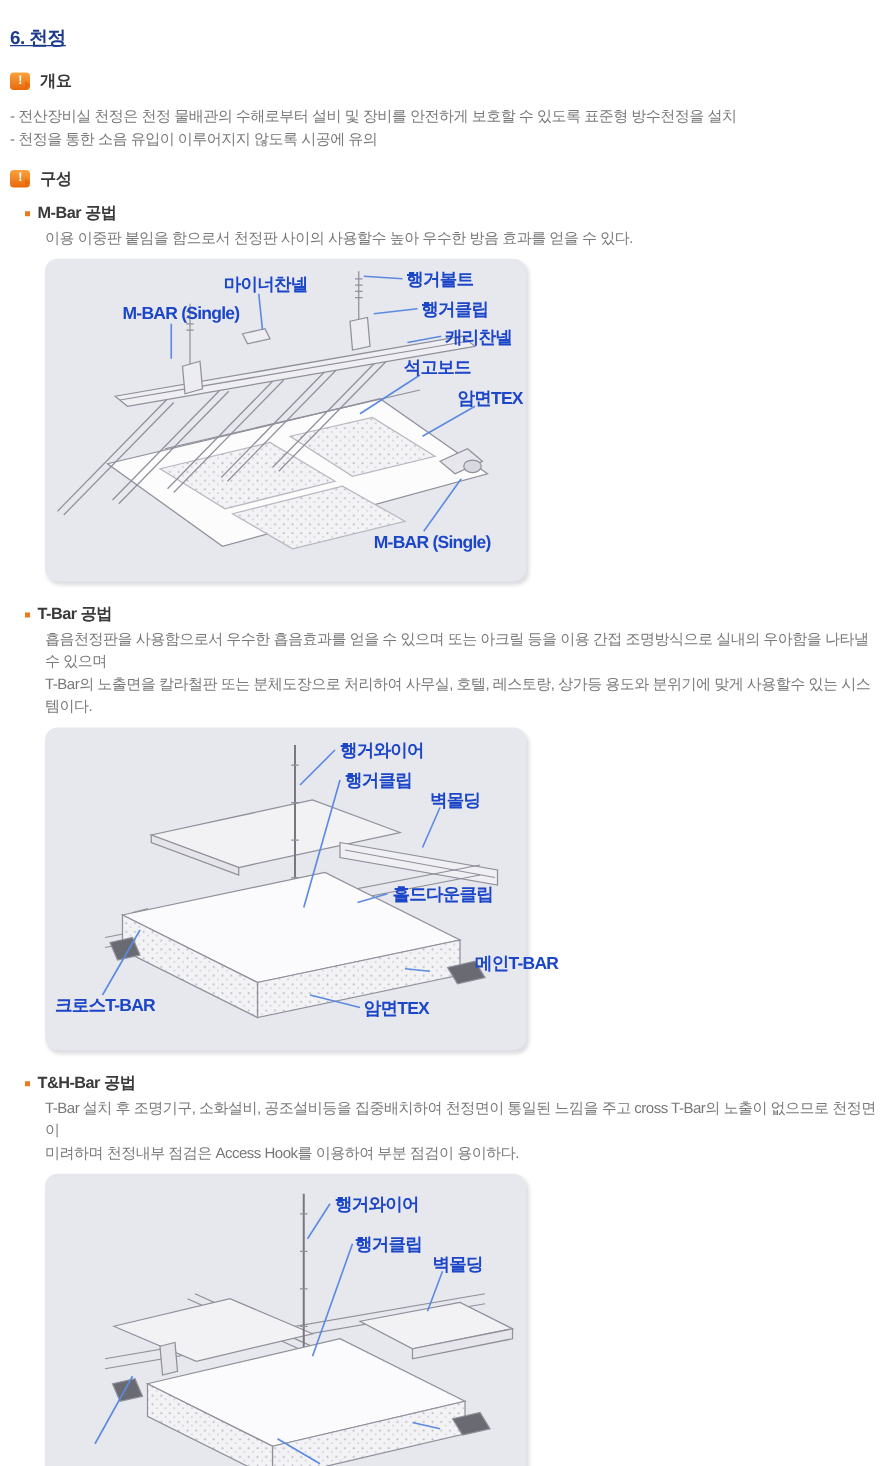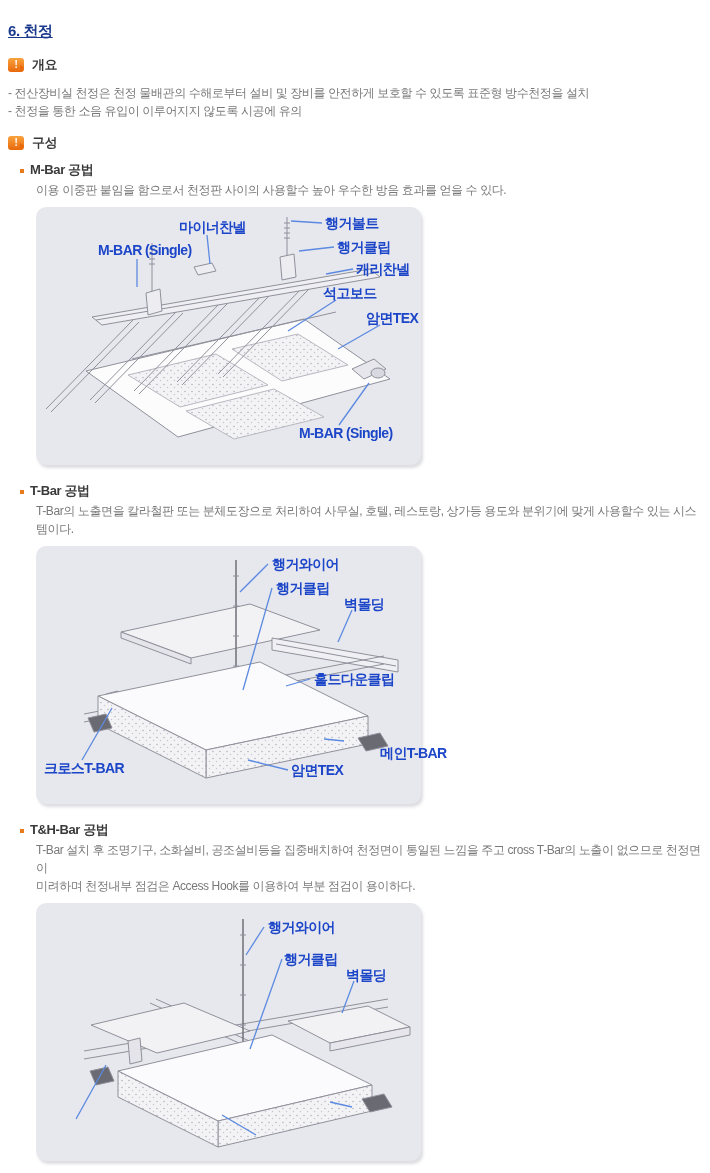--- a/index.html
+++ b/index.html
@@ -173,20 +173,21 @@
       <span class="lbl" style="left:263px; top:220px;">M-BAR (Single)</span>
     </div>
   </div>
 
   <div class="method">
     <div class="method-head">
       <span class="sq-bullet"></span>
       <span>T-Bar 공법</span>
     </div>
     <div class="method-desc">
+      <div class="body-line">흡음천정판을 사용함으로서 우수한 흡음효과를 얻을 수 있으며 또는 아크릴 등을 이용 간접 조명방식으로 실내의 우아함을 나타낼 수 있으며</div>
       <div class="body-line">T-Bar의 노출면을 칼라철판 또는 분체도장으로 처리하여 사무실, 호텔, 레스토랑, 상가등 용도와 분위기에 맞게 사용할수 있는 시스템이다.</div>
     </div>
 
     <div class="diagram">
       <svg width="385" height="258" viewBox="0 0 385 258">
         <defs>
           <pattern id="dotsB" width="7" height="7" patternUnits="userSpaceOnUse">
             <rect width="7" height="7" fill="#f3f3f6"></rect>
             <circle cx="2" cy="2.5" r="0.8" fill="#b4b4c0"></circle>
             <circle cx="5.5" cy="5.5" r="0.7" fill="#c6c6d0"></circle>
@@ -227,21 +228,21 @@
           <line x1="274" y1="133" x2="250" y2="140"></line>
           <line x1="308" y1="195" x2="288" y2="193"></line>
           <line x1="46" y1="214" x2="76" y2="162"></line>
           <line x1="252" y1="224" x2="212" y2="214"></line>
         </g>
       </svg>
       <span class="lbl" style="left:236px; top:12px;">행거와이어</span>
       <span class="lbl" style="left:240px; top:36px;">행거클립</span>
       <span class="lbl" style="left:308px; top:52px;">벽몰딩</span>
       <span class="lbl" style="left:278px; top:127px;text-align:center;">홀드다운클립</span>
-      <span class="lbl" style="left:312px; top:201px;padding-left:32px;">메인T-BAR</span>
+      <span class="lbl" style="left:312px; top:182px;padding-left:32px;">메인T-BAR</span>
       <span class="lbl" style="left:8px; top:216px;">크로스T-BAR</span>
       <span class="lbl" style="left:255px; top:218px;">암면TEX</span>
     </div>
   </div>
 
   <div class="method">
     <div class="method-head">
       <span class="sq-bullet"></span>
       <span>T&amp;H-Bar 공법</span>
     </div>

